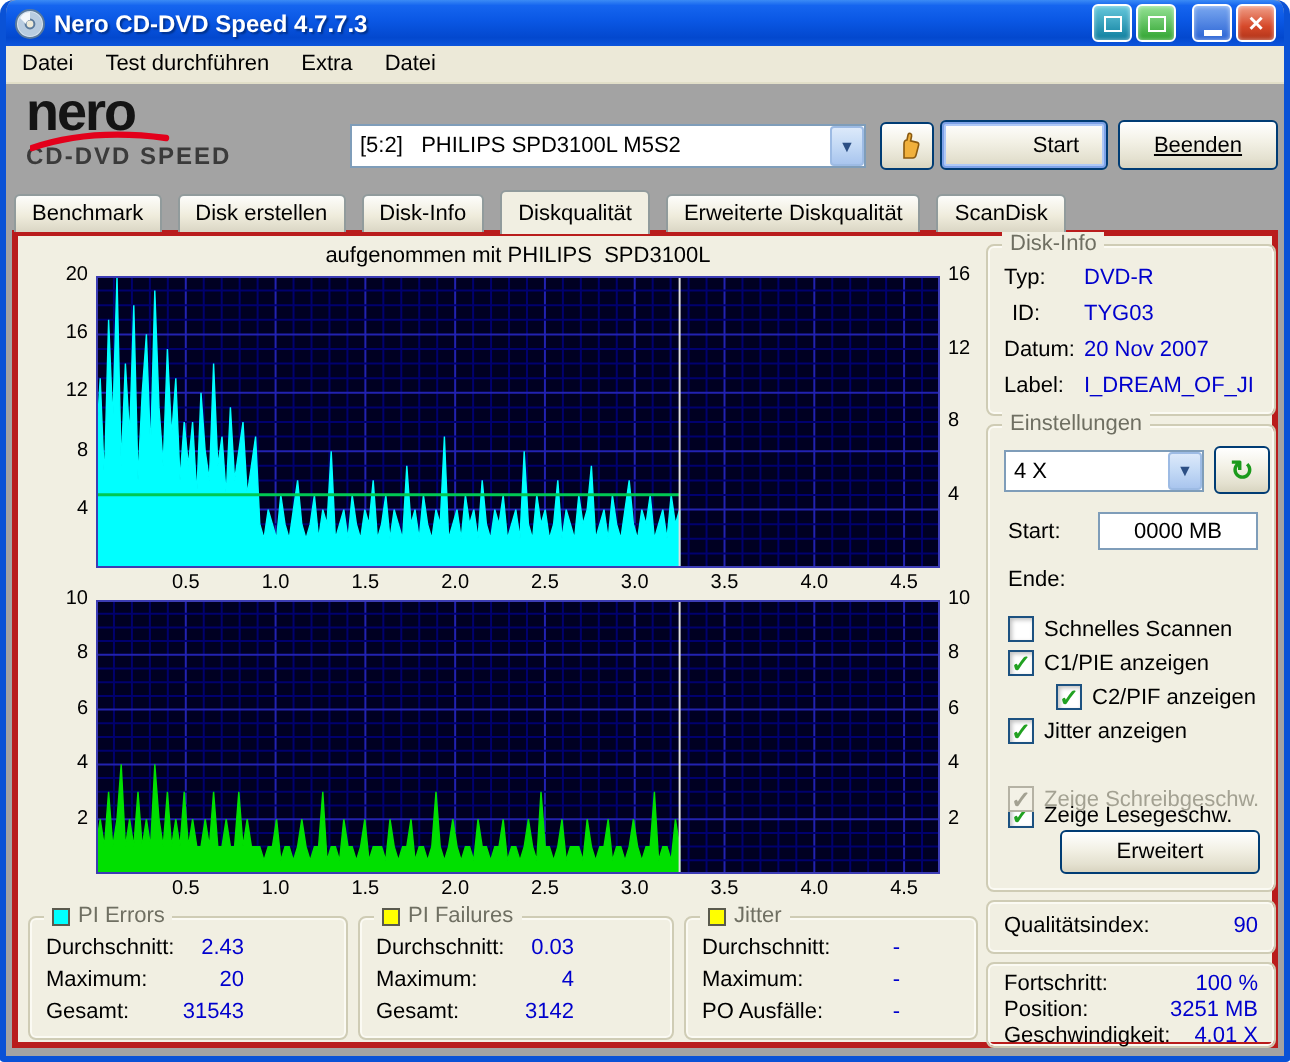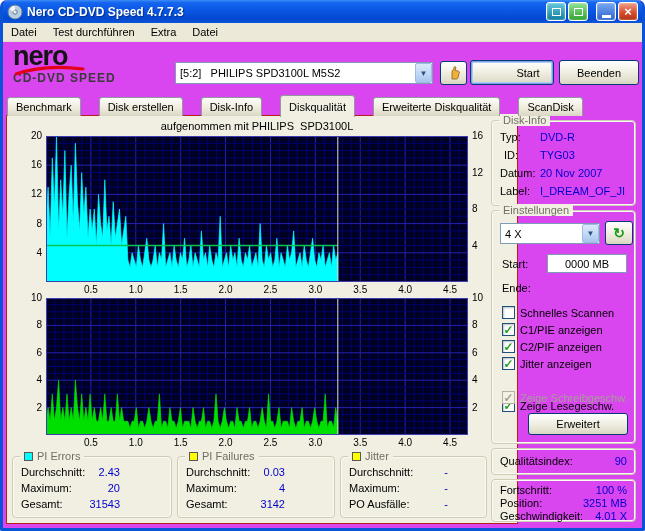--- a/index.html
+++ b/index.html
@@ -1,18 +1,18 @@
 <!DOCTYPE html>
 <html><head>
 <meta charset="utf-8">
 <style>
   * { box-sizing: border-box; margin: 0; padding: 0; }
   body { margin: 0; font-family: "Liberation Sans", sans-serif; background: #fff; }
 
-  .window { position: relative; width: 645px; height: 531px; background: #d946ef;
+  .window { position: relative; width: 645px; height: 531px; background: #a3a3a3;
             border: 3px solid #0A52D6; border-top: none; border-radius: 7px 7px 2px 2px; overflow: hidden; }
 
   
   .titlebar { position: absolute; left: 0; top: 0; right: 0; height: 23px;
               background: linear-gradient(180deg,#3B8BF5 0%,#1565EF 12%,#0A57E4 45%,#0348CE 82%,#0D55DC 100%);
               border-radius: 5px 5px 0 0; display: flex; align-items: center; padding: 0 4px; }
   .title-text { color: #fff; font-size: 12px; font-weight: bold; text-shadow: 1px 1px 1px #00318c; margin-left: 4px; flex: 1; white-space: nowrap; }
   .appicon { width: 16px; height: 16px; flex: 0 0 16px; }
   .tbtn { width: 20px; height: 19px; border: 1px solid #fff; border-radius: 3px; margin-left: 2px;
           display: flex; align-items: center; justify-content: center; cursor: default; box-shadow: inset 0 0 2px rgba(255,255,255,.6); }
@@ -39,31 +39,31 @@
   .combo-drive { left: 172px; top: 20px; width: 258px; height: 22px; }
   .combo-text { padding-left: 4px; white-space: pre; overflow: hidden; }
   .arrowbtn { margin-left: auto; width: 17px; align-self: stretch; background: linear-gradient(#DCE9FA,#C3D9F5 50%,#A9C5EE);
               border: 1px solid #9DBBE4; border-radius: 2px; display: flex; align-items: center; justify-content: center;
               color: #2c4f84; font-size: 8px; }
   .xpbtn { background: linear-gradient(#FFFFFF,#F2F0E4 45%,#E4E1D0 80%,#D8D4C0); border: 1px solid #003C74;
            border-radius: 3px; font-size: 11px; display: flex; align-items: center; justify-content: center; }
   .xpbtn.primary { box-shadow: inset 0 0 0 1px #7DA2E8, inset 0 0 0 2px #AEC8F7; }
   .toolbtn { position: absolute; left: 437px; top: 19px; width: 27px; height: 24px; }
   .btn-start { position: absolute; left: 467px; top: 18px; width: 84px; height: 25px; padding-left: 32px; }
-  .btn-quit { position: absolute; left: 556px; top: 18px; width: 80px; height: 25px; }
+  .btn-quit { position: absolute; left: 556px; top: 18px; width: 80px; height: 25px; text-decoration: underline; }
 
   
   .tabs { position: absolute; left: 4px; top: 94px; height: 22px; display: flex; align-items: flex-end; z-index: 5; }
   .tab { height: 19px; padding: 3px 8px 2px; font-size: 11px; background: linear-gradient(#FDFDFB,#EFECDC 55%,#DAD6C4);
-         border: 1px solid #919B9C; border-bottom: none; border-radius: 3px 3px 0 0; margin-right: 18px; white-space: nowrap; }
+         border: 1px solid #919B9C; border-bottom: none; border-radius: 3px 3px 0 0; margin-right: 8px; white-space: nowrap; }
   .tab.active { height: 22px; background: #F1EFE2; margin-bottom: -1px; padding-top: 5px; }
 
   
-  .tabpage { position: absolute; left: 3px; top: 115px; width: 512px; height: 409px;
-             background: #F1EFE2; border: 1px solid #b91c1c; }
+  .tabpage { position: absolute; left: 3px; top: 115px; width: 633px; height: 409px;
+             background: #F1EFE2; border: 3px solid #b91c1c; }
 
   #chart-area { position: absolute; left: 0; top: 0; width: 482px; height: 336px; }
   .chart-title { position: absolute; left: 39px; top: 4px; width: 422px; text-align: center; font-size: 11px; white-space: pre; }
   .tick { position: absolute; font-size: 10px; color: #000; }
 
   
   .gbox { position: absolute; border: 1px solid #CFCCB5; border-radius: 4px; box-shadow: inset 0 0 0 1px #FBFAF3; }
   .gcap { position: absolute; top: -7px; left: 7px; background: #F1EFE2; padding: 0 4px; font-size: 11px; color: #6F6F62;
           display: flex; align-items: center; gap: 4px; }
   .swatch { width: 9px; height: 9px; border: 1px solid #5a5a4e; display: inline-block; }
@@ -382,21 +382,21 @@
       <div class="row" style="left:10px;top:71px;">Ende:</div>
 
       <div class="cbrow" style="top:94px;">
         <span class="cbbox"></span>
         <span class="cblabel">Schnelles Scannen</span>
       </div>
       <div class="cbrow checked" style="top:111px;">
         <span class="cbbox"></span>
         <span class="cblabel">C1/PIE anzeigen</span>
       </div>
-      <div class="cbrow checked" style="top:128px;">
+      <div class="cbrow checked" style="top:128px;margin-left:24px;">
         <span class="cbbox"></span>
         <span class="cblabel">C2/PIF anzeigen</span>
       </div>
       <div class="cbrow checked" style="top:145px;">
         <span class="cbbox"></span>
         <span class="cblabel">Jitter anzeigen</span>
       </div>
       <div class="cbrow checked" style="top:162px;margin-top:25px;">
         <span class="cbbox"></span>
         <span class="cblabel">Zeige Lesegeschw.</span>

